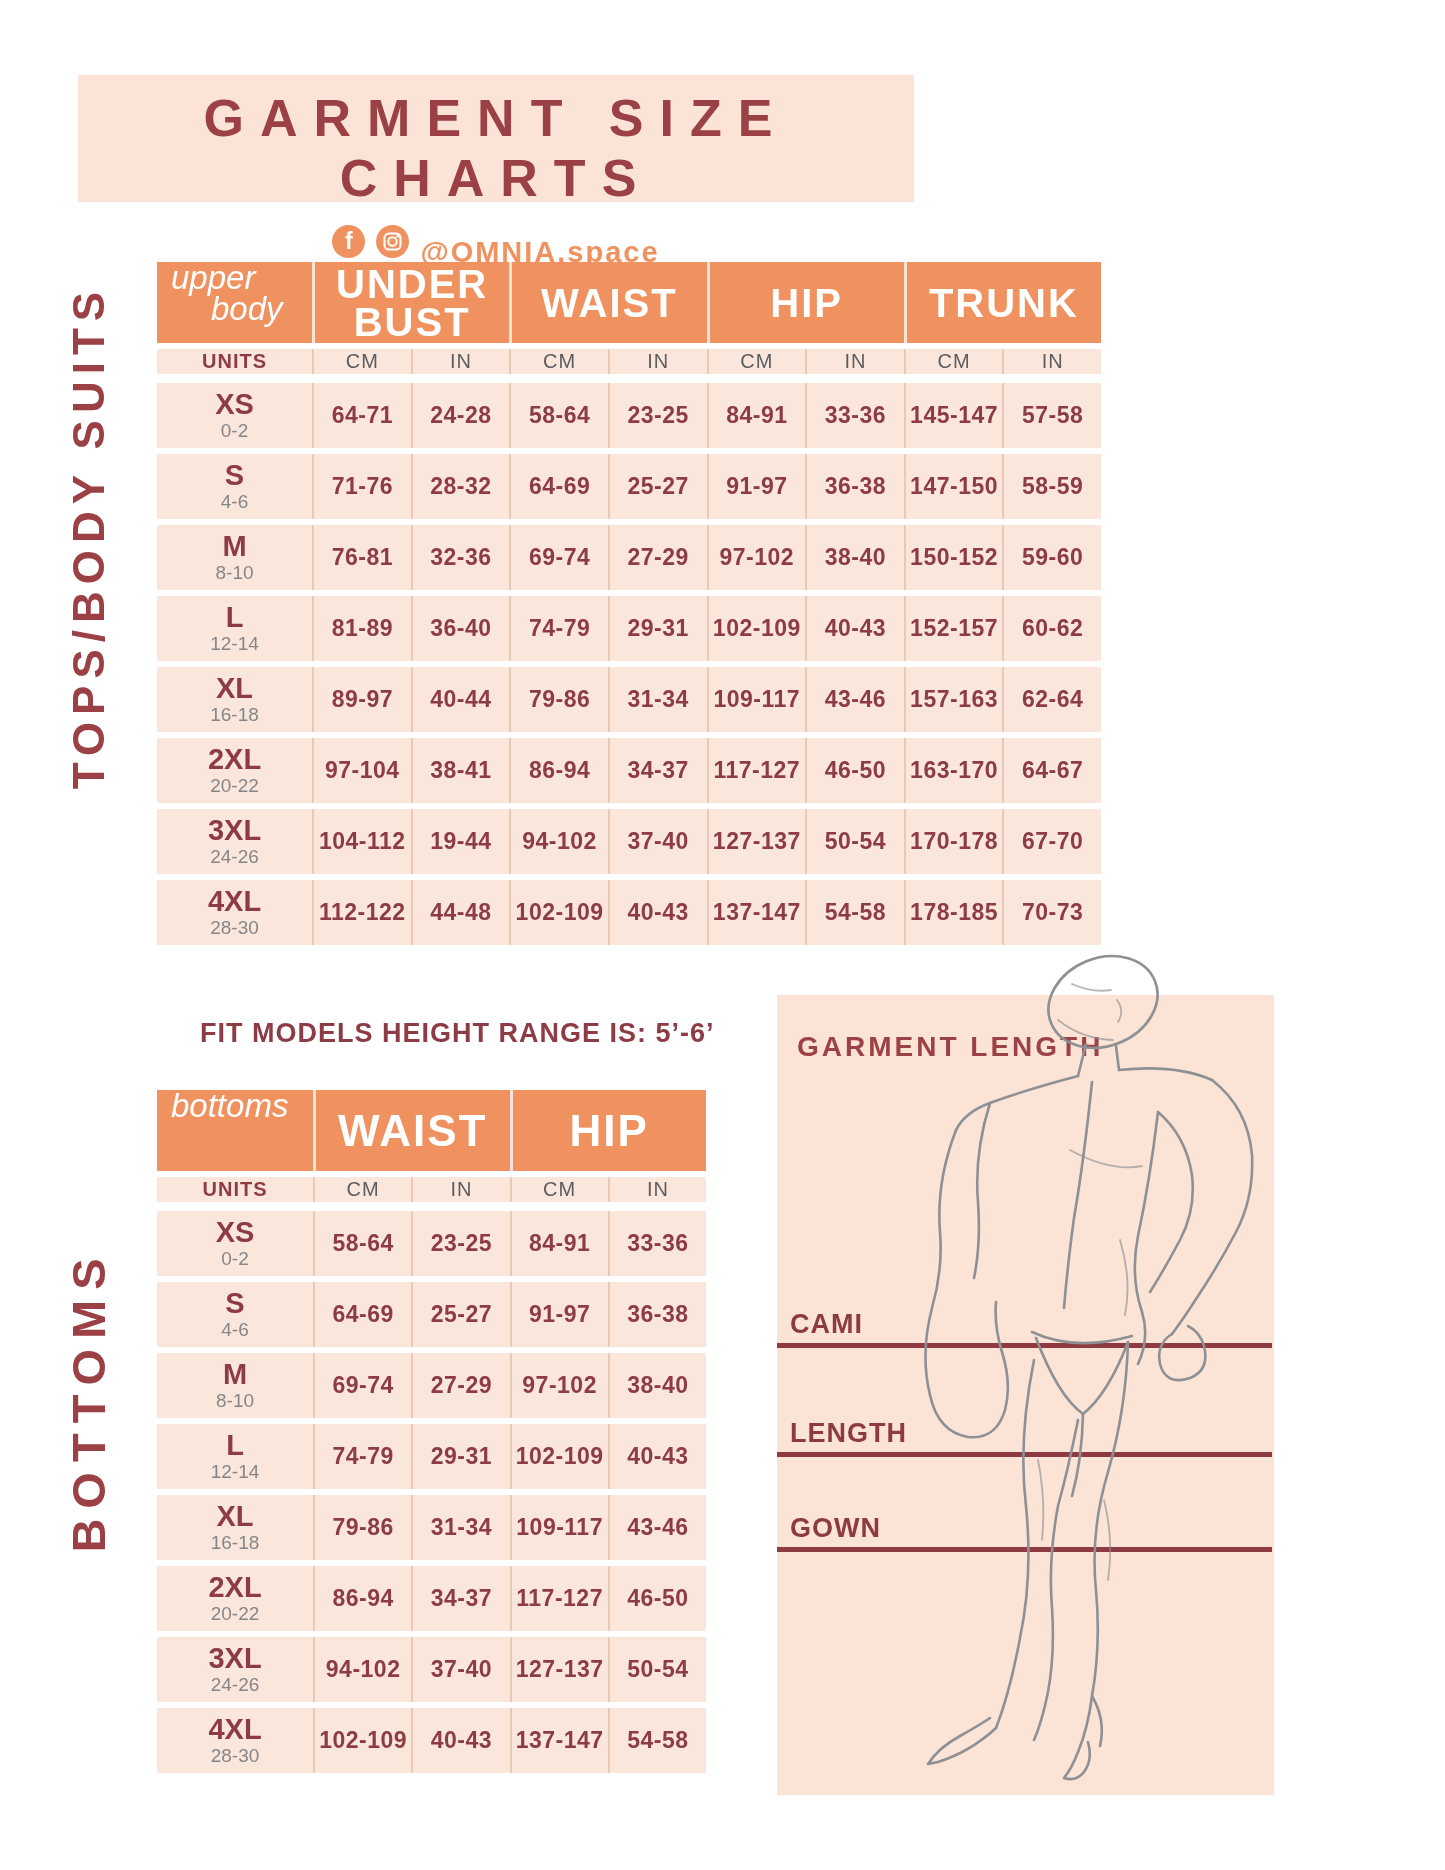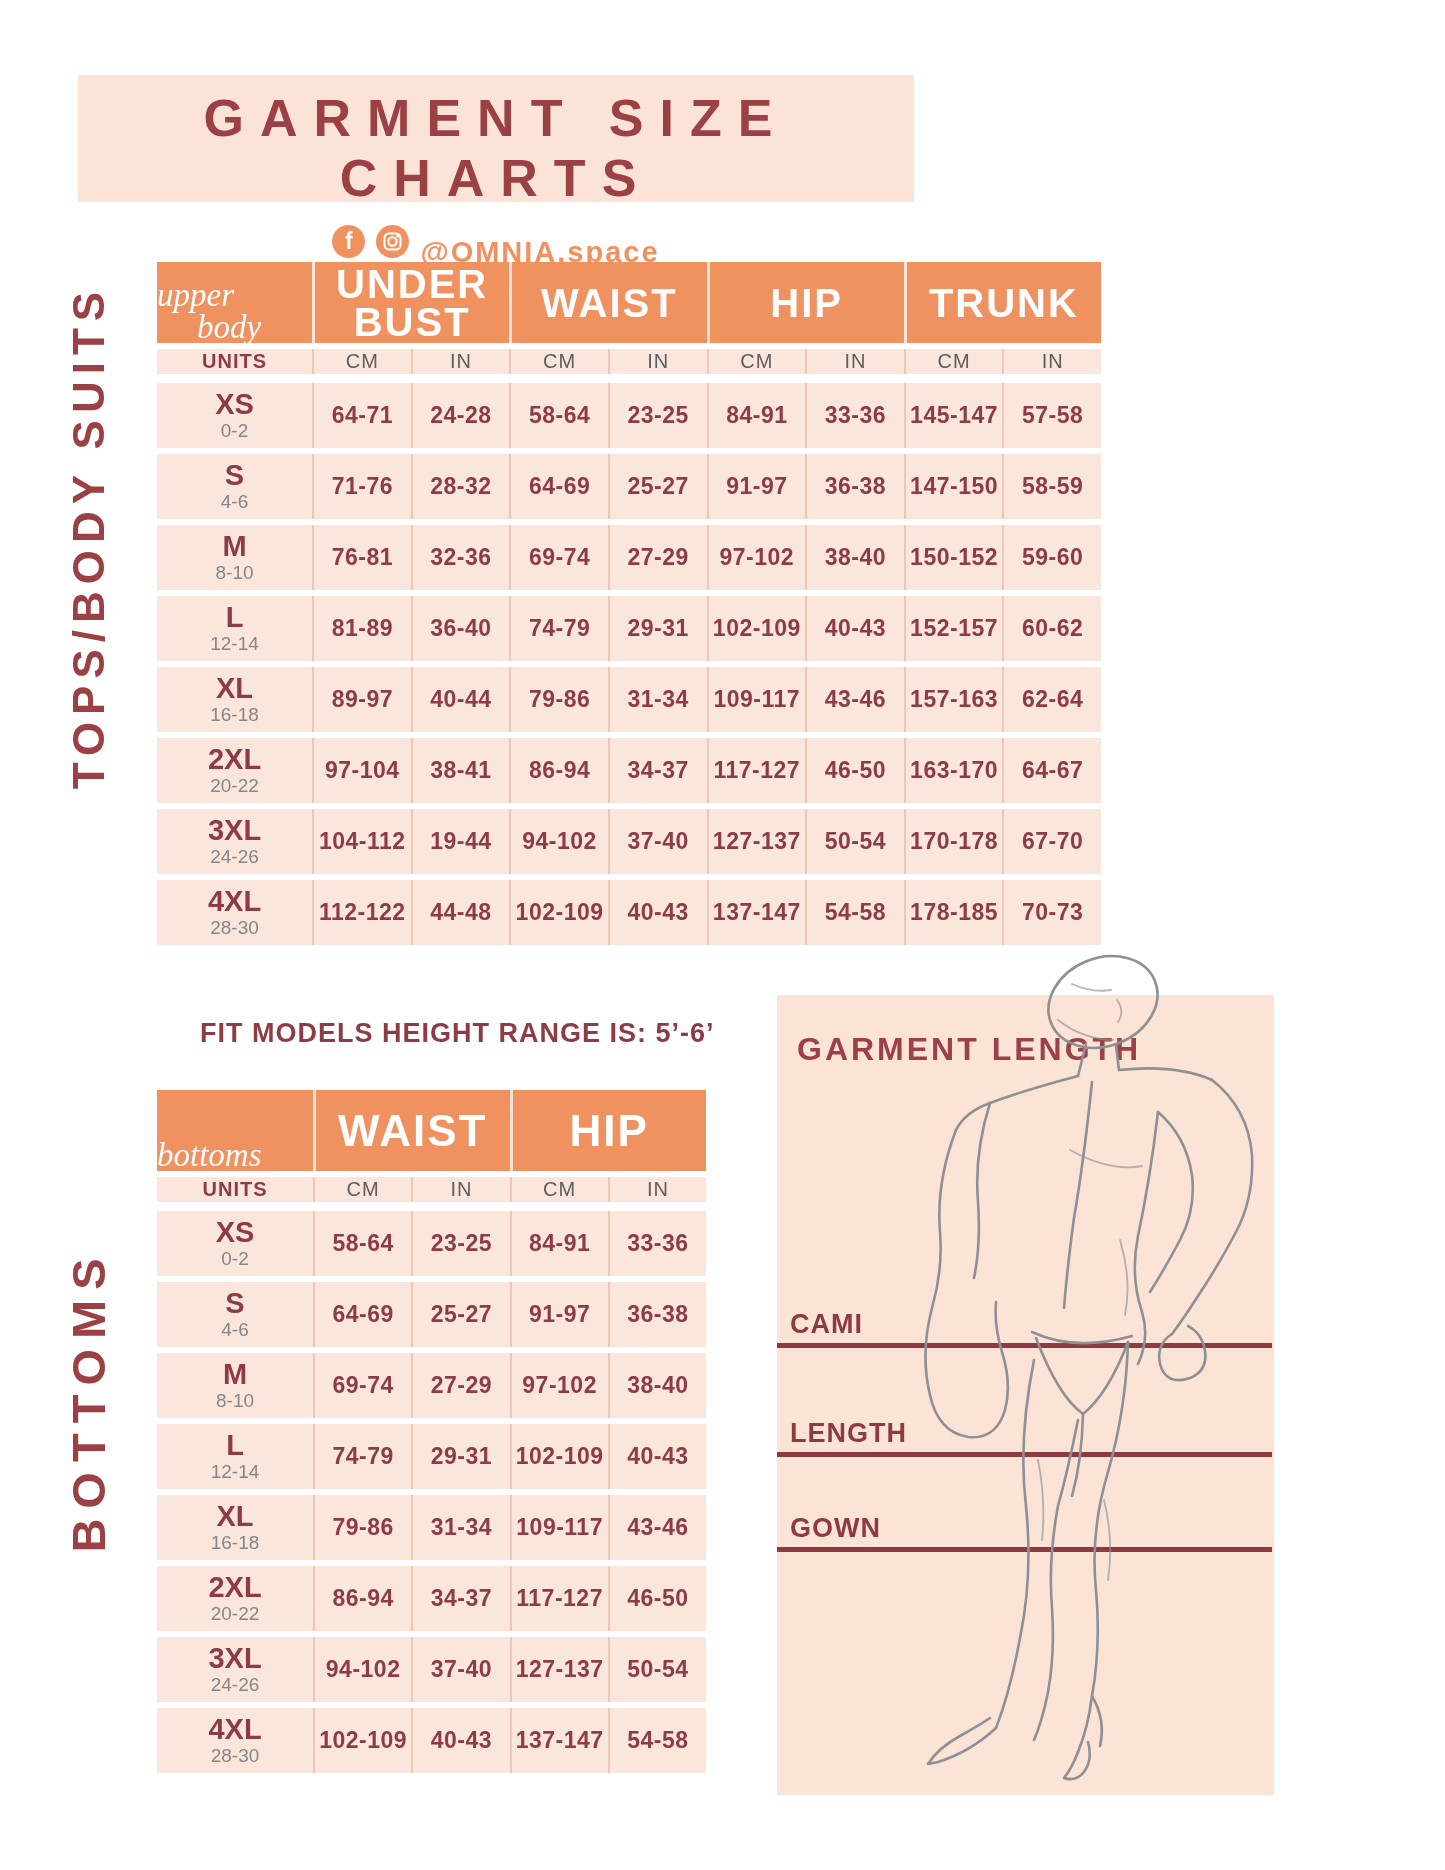--- a/index.html
+++ b/index.html
@@ -29,38 +29,38 @@
   .tops-table .trow{grid-template-columns:155px repeat(8,1fr);}
   .bottoms-table .trow{grid-template-columns:156px repeat(4,1fr);}
   .thead{height:81px;}
   .units{height:25px;margin-bottom:3px;}
   .drow{height:65px;}
   .cell{display:flex;align-items:center;justify-content:center;}
   .thead .cell{background:#ef9260;}
   .group{grid-column:span 2;color:#ffffff;font-weight:bold;font-size:40px;letter-spacing:2px;
          text-align:center;line-height:0.95;border-left:3px solid rgba(255,255,255,0.75);}
   .bottoms-table .group{font-size:44px;}
-  .corner{flex-direction:column;align-items:flex-start;justify-content:flex-end;
-          color:#ffffff;font-family:Liberation Serif, serif;font-style:italic;font-size:33px;line-height:0.95;}
+  .corner{flex-direction:column;align-items:flex-start;justify-content:flex-start;padding-left:14px;
+          color:#ffffff;font-family:Liberation Sans, sans-serif;font-style:italic;font-size:33px;line-height:0.95;}
   .scriptline.indent{margin-left:40px;}
   .units .cell,.drow .cell{background:#fbe6db;}
   .ulabel{color:#8d3b44;font-weight:bold;font-size:20px;letter-spacing:1px;}
   .ucell{color:#5c5d61;font-size:20px;letter-spacing:1px;border-left:2px solid #ecc7b3;}
   .vcell{color:#8d3b44;font-weight:bold;font-size:23px;letter-spacing:0.5px;border-left:2px solid #ecc7b3;}
   .sizec{flex-direction:column;}
   .sizelabel{color:#8d3b44;font-weight:bold;font-size:29px;line-height:1.05;}
   .sizerange{color:#85868a;font-size:19px;line-height:1.15;}
 
   
   .fit-note{position:absolute;left:200px;top:1018px;font-size:27px;font-weight:bold;
             color:#8d3b44;letter-spacing:1px;}
 
   
   .garment-panel{position:absolute;left:777px;top:995px;width:497px;height:800px;background:#fbe4d6;}
-  .garment-title{position:absolute;left:20px;top:36px;font-size:32px;font-weight:bold;
+  .garment-title{position:absolute;left:20px;top:36px;font-size:28px;font-weight:bold;
                  letter-spacing:3px;color:#9c4147;}
   .marker{position:absolute;left:0;right:0;}
   .marker .mlabel{position:absolute;left:13px;bottom:3px;font-size:27px;font-weight:bold;
                   color:#8d3a42;letter-spacing:1px;}
   .marker .mline{position:absolute;left:0;right:2px;top:0;height:5px;background:#8d3a42;}
   .marker.m0{top:348px;}
   .marker.m1{top:457px;}
   .marker.m2{top:552px;}
 
   

